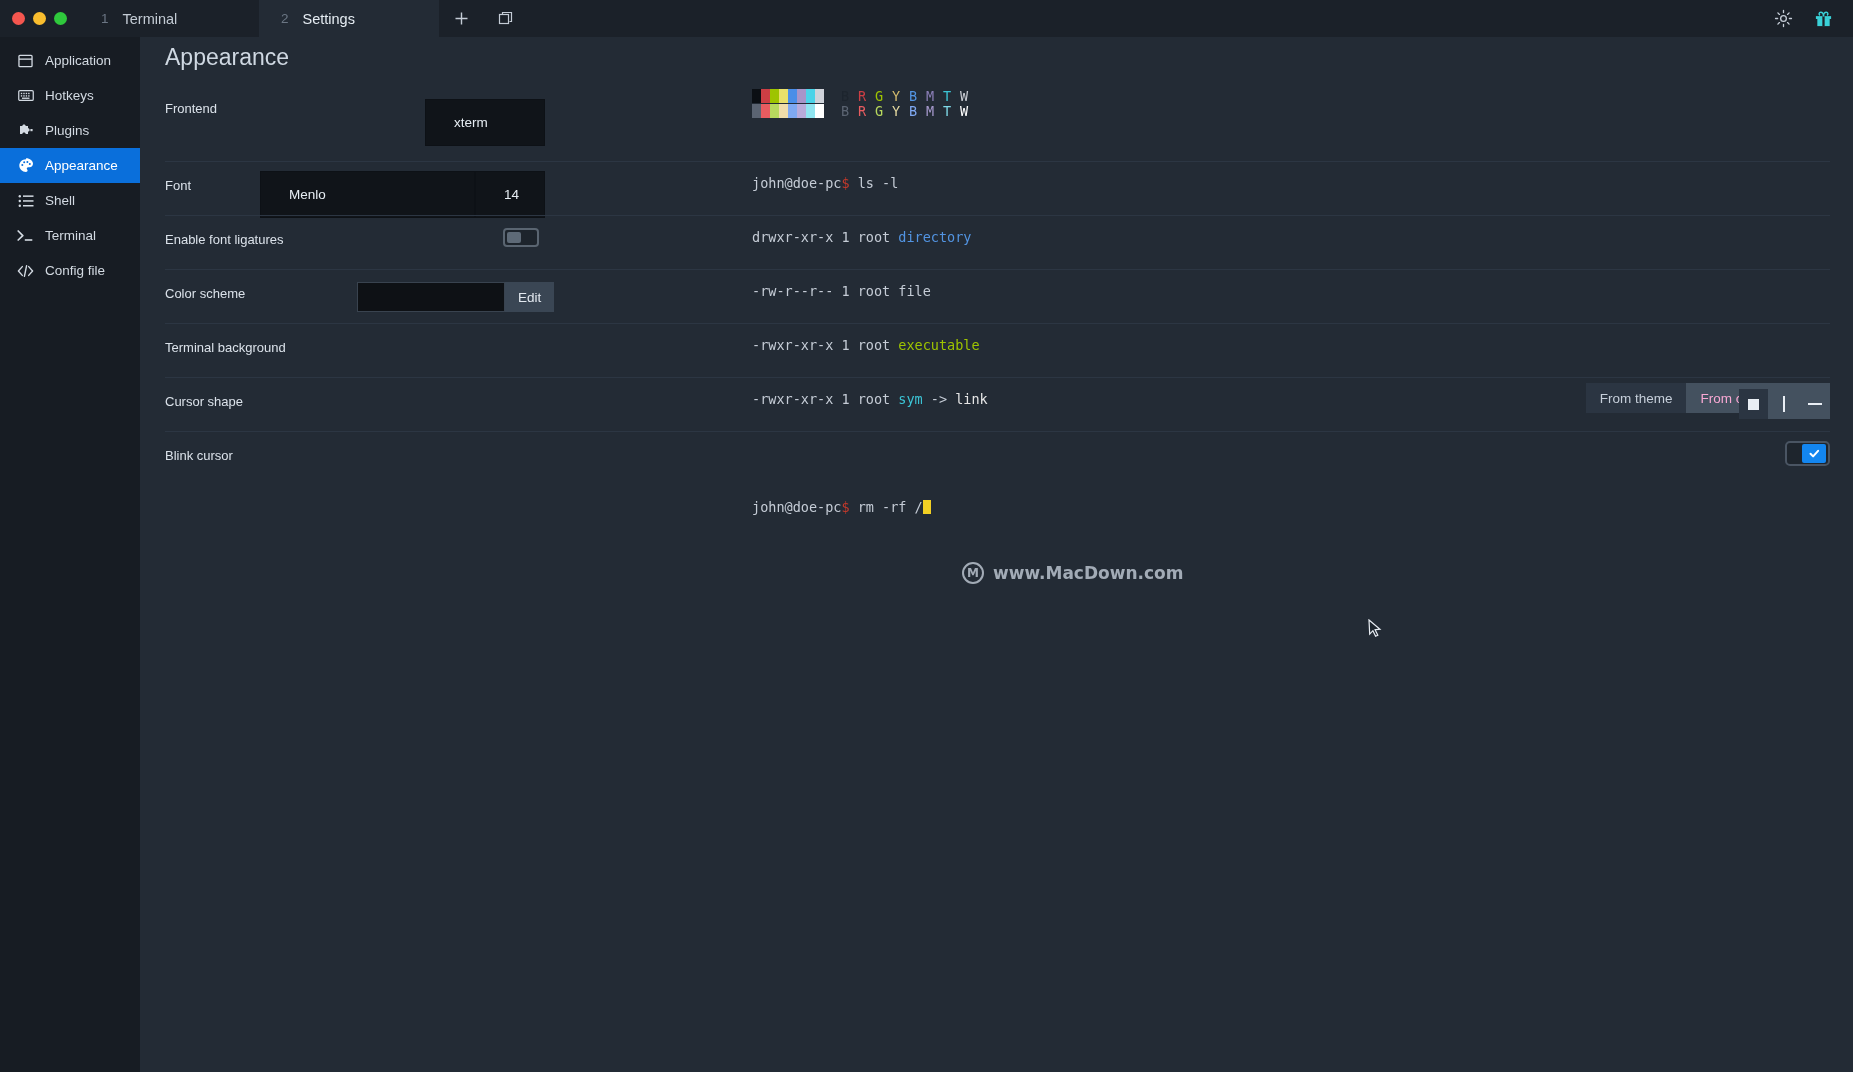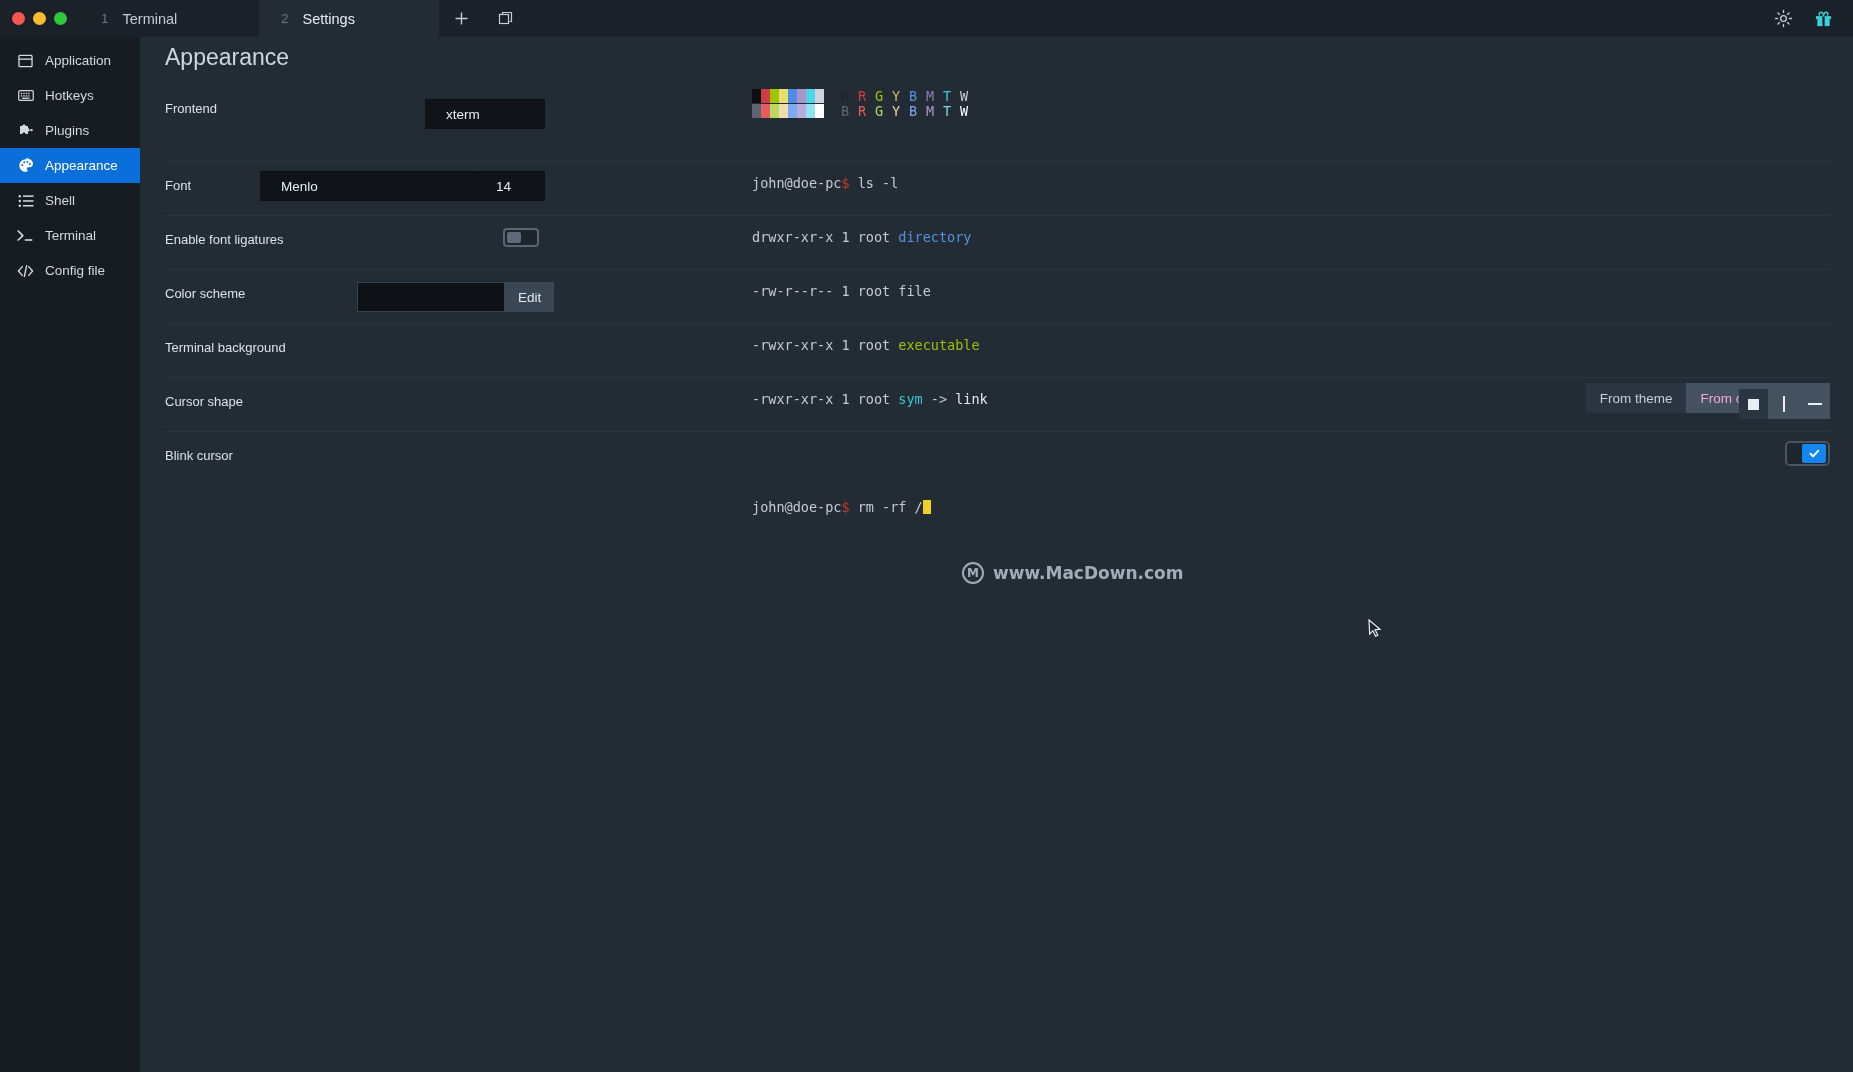--- a/index.html
+++ b/index.html
@@ -104,23 +104,23 @@
   }
   .row-label-wrap { width: 270px; flex: 0 0 270px; }
   .row-label { font-size: 13px; color: #dbe2ea; line-height: 19px; }
   .row-desc { font-size: 12.5px; color: #8b97a5; line-height: 16px; margin-top: 3px; max-width: 255px; }
 
   .text-field {
     background: #101419;
     border: 1px solid #0d1116;
     color: #e6edf3;
     font-size: 13.5px;
-    height: 30px;
+    height: 47px;
     display: flex; align-items: center;
-    padding: 0 20px;
+    padding: 0 28px;
   }
 
   .toggle {
     width: 36px; height: 19px;
     border: 2px solid #5a6571;
     border-radius: 4px;
     background: #1d242c;
     display: flex; align-items: center;
     padding: 2px;
     cursor: pointer;

